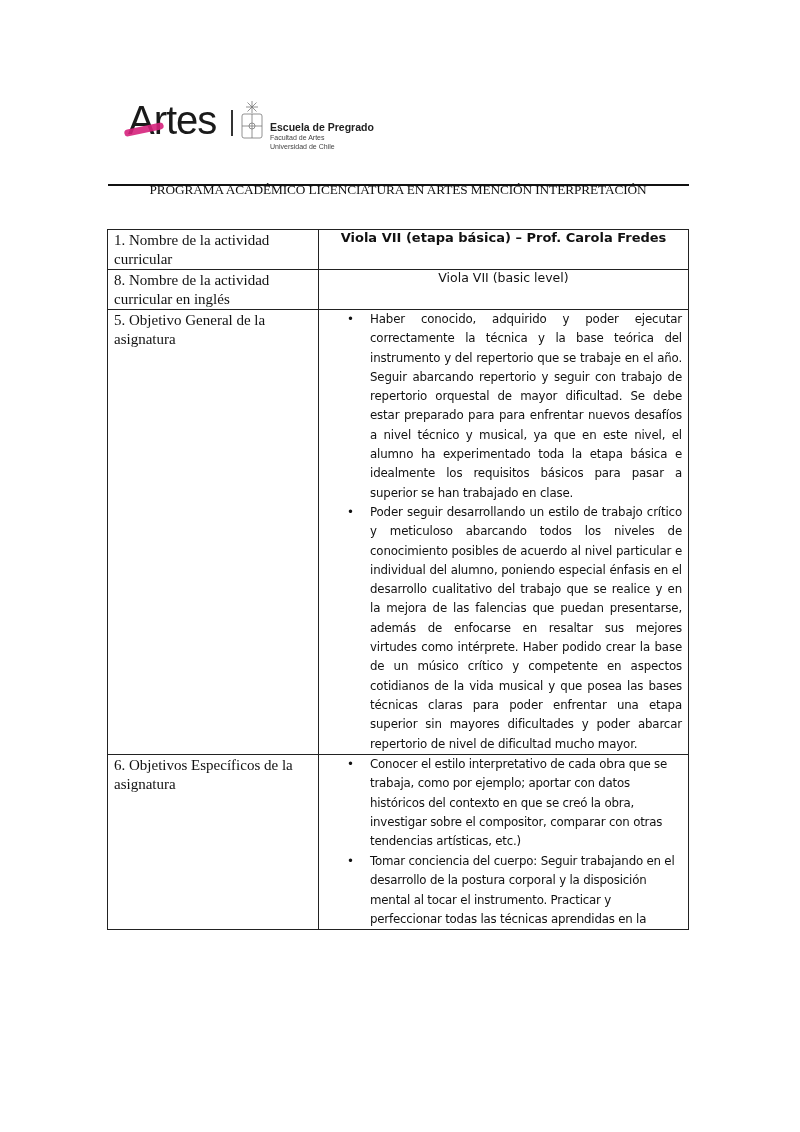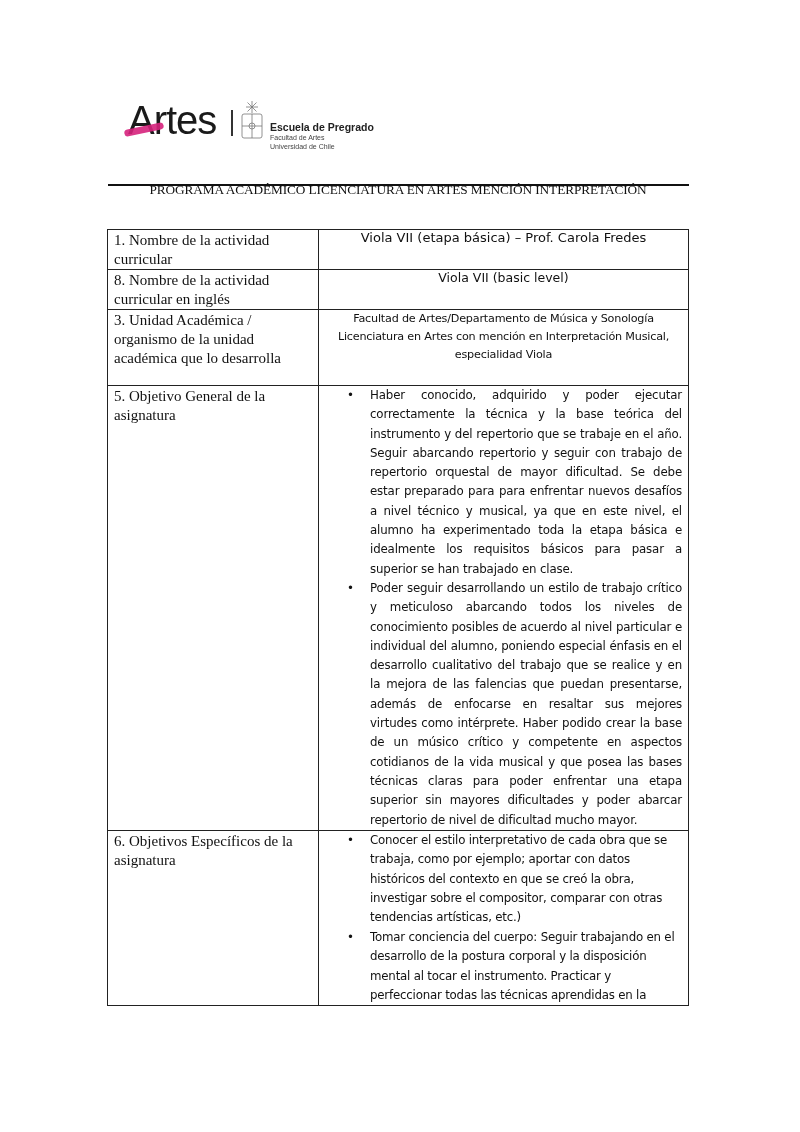--- a/index.html
+++ b/index.html
@@ -12,21 +12,21 @@
   .logo-text { position:absolute; left:142px; top:23px; font-family:"Liberation Sans", sans-serif; line-height:9px; white-space:nowrap; }
   .logo-text .l1 { font-size:10.5px; font-weight:bold; color:#222; line-height:12px; }
   .logo-text .l2, .logo-text .l3 { font-size:7px; color:#444; }
   .title { position:absolute; left:108px; top:166px; width:580px; text-align:center; font-family:"Liberation Serif", serif; font-weight:normal; font-size:13.3px; letter-spacing:-0.1px; white-space:nowrap;margin-top:16px; }
   .title-rule { position:absolute; left:108px; top:184px; width:581px; height:1.5px; background:#111; }
   table.prog { position:absolute; left:107px; top:229px; width:582px; border-collapse:collapse; table-layout:fixed; }
   table.prog td { border:1.5px solid #222; vertical-align:top; padding:0; }
   td.label { width:198px; font-family:"Liberation Serif", serif; font-size:15px; line-height:19px; padding:1px 6px 0 6px !important; color:#111; }
   td.value { font-family:"DejaVu Sans", sans-serif; color:#111; }
   .center { text-align:center; }
-  .v1 { font-size:13px; font-weight:normal; padding-top:3px; line-height:16px; }
+  .v1 { font-size:13px; font-weight:bold; padding-top:3px; line-height:16px; }
   .v2 { font-size:12.5px; padding-top:3px; line-height:16px; }
   .v3 { font-size:11.2px; padding-top:4px; line-height:18px; letter-spacing:-0.2px; }
   .v4 { font-size:12px; padding-top:4px; }
   ul.bul { margin:0; padding:0 6px 0 0; list-style:none; }
   ul.bul li { position:relative; padding-left:51px; }
   ul.bul li::before { content:"•"; position:absolute; left:28px; top:0; }
   .just { text-align:justify; font-size:11.8px; line-height:19.3px; letter-spacing:-0.15px; padding-top:1px; }
   .left { text-align:left; font-size:11.8px; line-height:19.4px; letter-spacing:-0.2px; padding-top:1px; }
 </style>
 </head>
@@ -61,27 +61,20 @@
 <table class="prog">
   <tbody>
       <tr style="height:39px;">
     <td class="label">1. Nombre de la actividad curricular</td>
     <td class="value center v1">Viola VII (etapa básica) – Prof. Carola Fredes</td>
   </tr>
   <tr style="height:38px;">
     <td class="label">8. Nombre de la actividad curricular en inglés</td>
     <td class="value center v2">Viola VII (basic level)</td>
   </tr>
-  <tr style="height:76px;">
-    <td class="label">3. Unidad Académica / organismo de la unidad académica que lo desarrolla</td>
-    <td class="value center v3">
-      <div>Facultad de Artes/Departamento de Música y Sonología</div>
-      <div style="padding:0 14px;">Licenciatura en Artes con mención en Interpretación Musical, especialidad Viola</div>
-    </td>
-  </tr>
   <tr style="height:438px;">
     <td class="label">5. Objetivo General de la asignatura</td>
     <td class="value">
       <ul class="bul just">
         <li>Haber conocido, adquirido y poder ejecutar correctamente la técnica y la base teórica del instrumento y del repertorio que se trabaje en el año. Seguir abarcando repertorio y seguir con trabajo de repertorio orquestal de mayor dificultad. Se debe estar preparado para para enfrentar nuevos desafíos a nivel técnico y musical, ya que en este nivel, el alumno ha experimentado toda la etapa básica e idealmente los requisitos básicos para pasar a superior se han trabajado en clase.</li>
         <li>Poder seguir desarrollando un estilo de trabajo crítico y meticuloso abarcando todos los niveles de conocimiento posibles de acuerdo al nivel particular e individual del alumno, poniendo especial énfasis en el desarrollo cualitativo del trabajo que se realice y en la mejora de las falencias que puedan presentarse, además de enfocarse en resaltar sus mejores virtudes como intérprete. Haber podido crear la base de un músico crítico y competente en aspectos cotidianos de la vida musical y que posea las bases técnicas claras para poder enfrentar una etapa superior sin mayores dificultades y poder abarcar repertorio de nivel de dificultad mucho mayor.</li>
       </ul>
     </td>
   </tr>
   <tr style="height:163px;">

